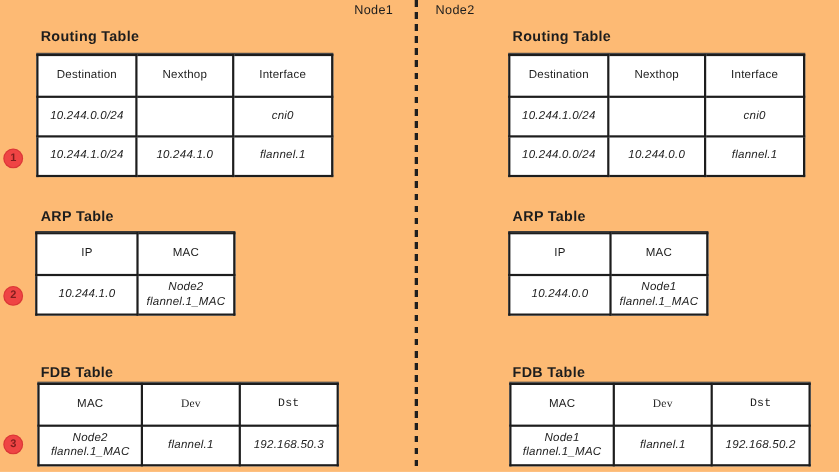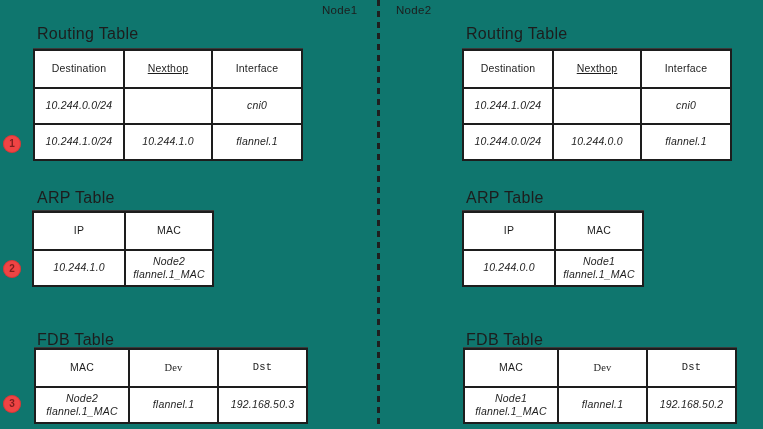--- a/index.html
+++ b/index.html
@@ -1,43 +1,43 @@
 <!DOCTYPE html>
 <html><head>
 <meta charset="utf-8">
 <style>
   html,body{margin:0;padding:0;background:#fff;}
   .stage{
-    position:relative;width:763px;height:429px;background:#0f766e;overflow:hidden;
+    position:relative;width:763px;height:429px;background:#fdba74;overflow:hidden;
     font-family:"Liberation Sans","DejaVu Sans",sans-serif;color:#1d1d1d;
   }
   .divider{
     position:absolute;top:0;height:429px;width:3px;
     background:repeating-linear-gradient(to bottom,#1f1f1f 0 6px,transparent 6px 11px);
   }
   .node-label{position:absolute;top:4px;font-size:11.5px;letter-spacing:.3px;white-space:nowrap;}
-  .tbl-title{position:absolute;font-size:16px;letter-spacing:.3px;white-space:nowrap;}
+  .tbl-title{position:absolute;font-size:13px;letter-spacing:.3px;white-space:nowrap;font-weight:bold;}
   table.sketch{
     position:absolute;border-collapse:collapse;background:#fff;
     border:2px solid #1d1d1d;box-shadow:0 -1px 0 0 #3a3a3a;
   }
   table.sketch td{
     border:2px solid #1d1d1d;text-align:center;vertical-align:middle;
     font-size:10.5px;letter-spacing:.2px;padding:0 2px;white-space:pre-line;line-height:1.25;
   }
   tr.head td{height:36px;}
   tr.data td{height:34px;font-style:italic;}
   .marker{
     position:absolute;width:18px;height:18px;border-radius:50%;
     background:#ef4444;display:flex;align-items:center;justify-content:center;
     box-shadow:0 0 0 1px rgba(180,30,30,.35) inset;
   }
   .marker span{font-size:10px;font-weight:bold;color:#7f1d1d;line-height:1;}
   
-  .w-dest{width:84px;} .w-next{width:82px;text-decoration:underline;} .w-iface{width:84px;margin-left:31px;}
+  .w-dest{width:84px;} .w-next{width:82px;} .w-iface{width:84px;margin-left:31px;}
   .w-ip{width:86px;}   .w-mac2{width:82px;}
   .w-mac3{width:88px;} .w-dev{width:83px;font-family:Liberation Serif, serif;}  .w-dst{width:83px;font-family:Liberation Mono, monospace;}
 </style>
 </head>
 <body>
 
 <div class="stage">
 
   <div class="divider" style="left:377px"></div>
 

